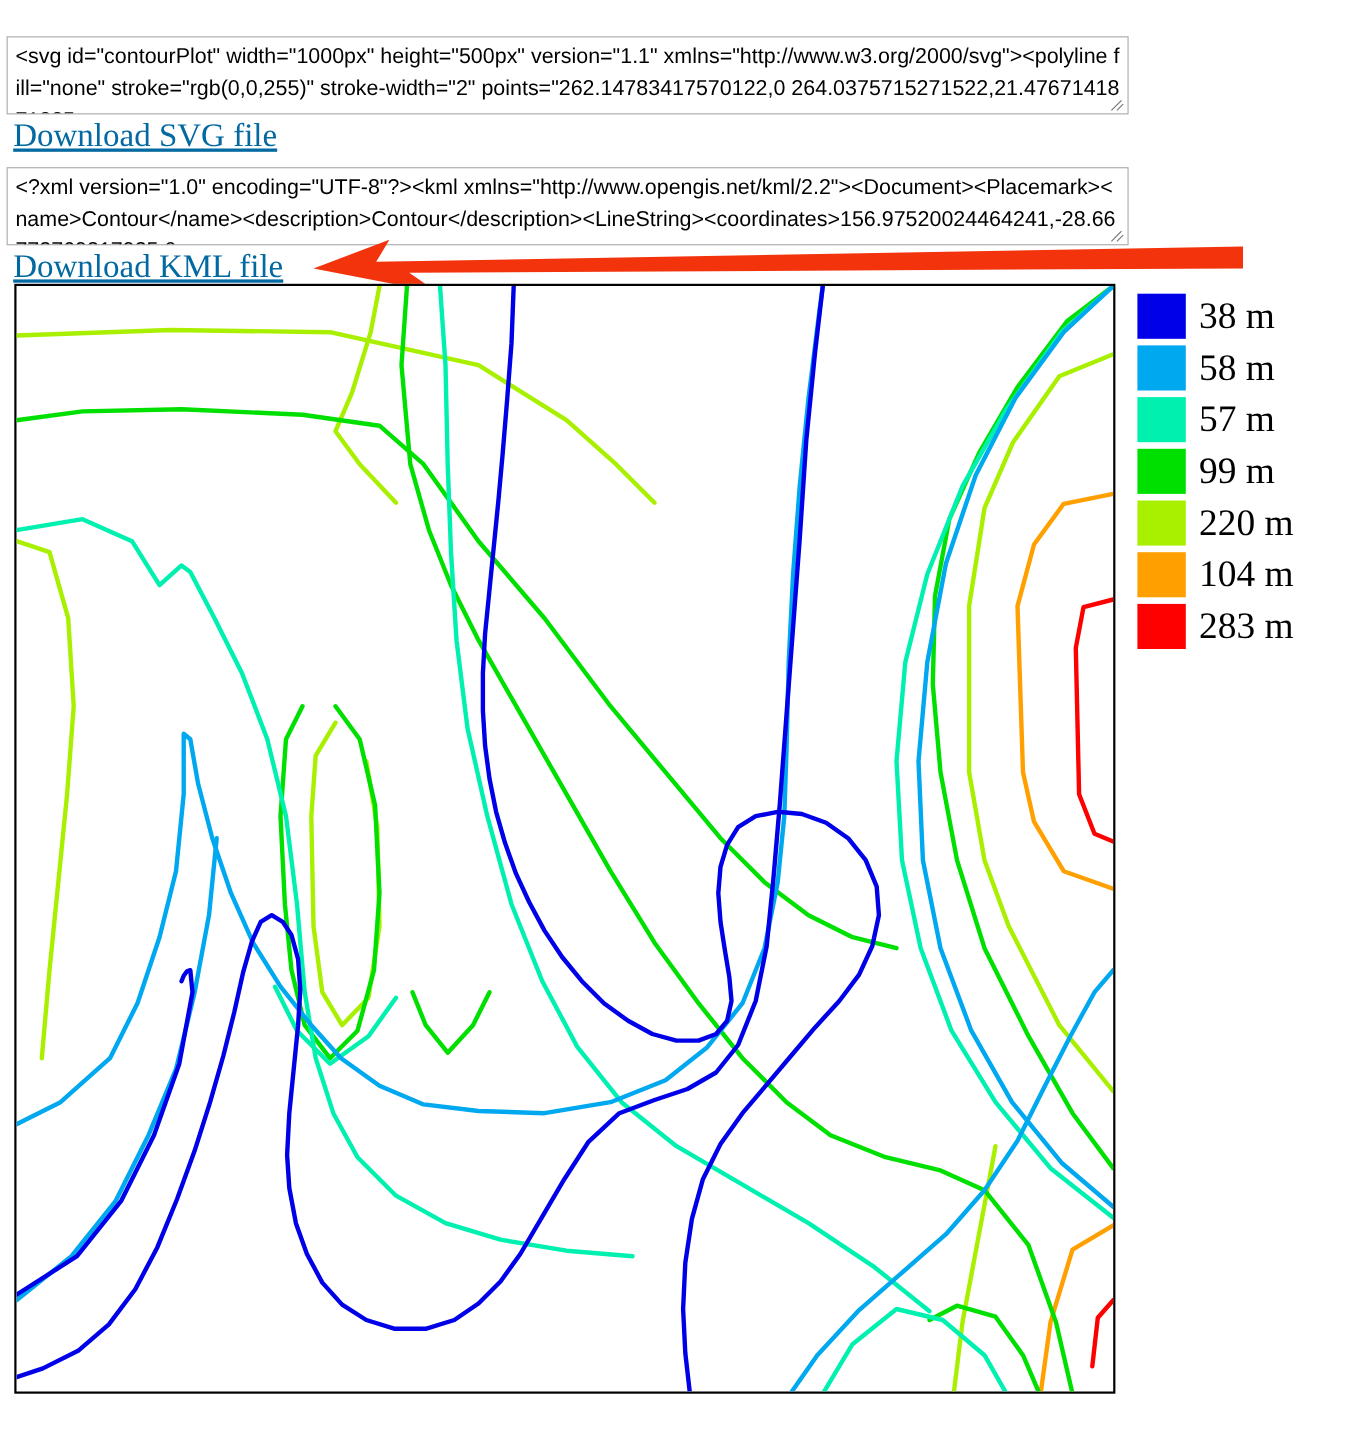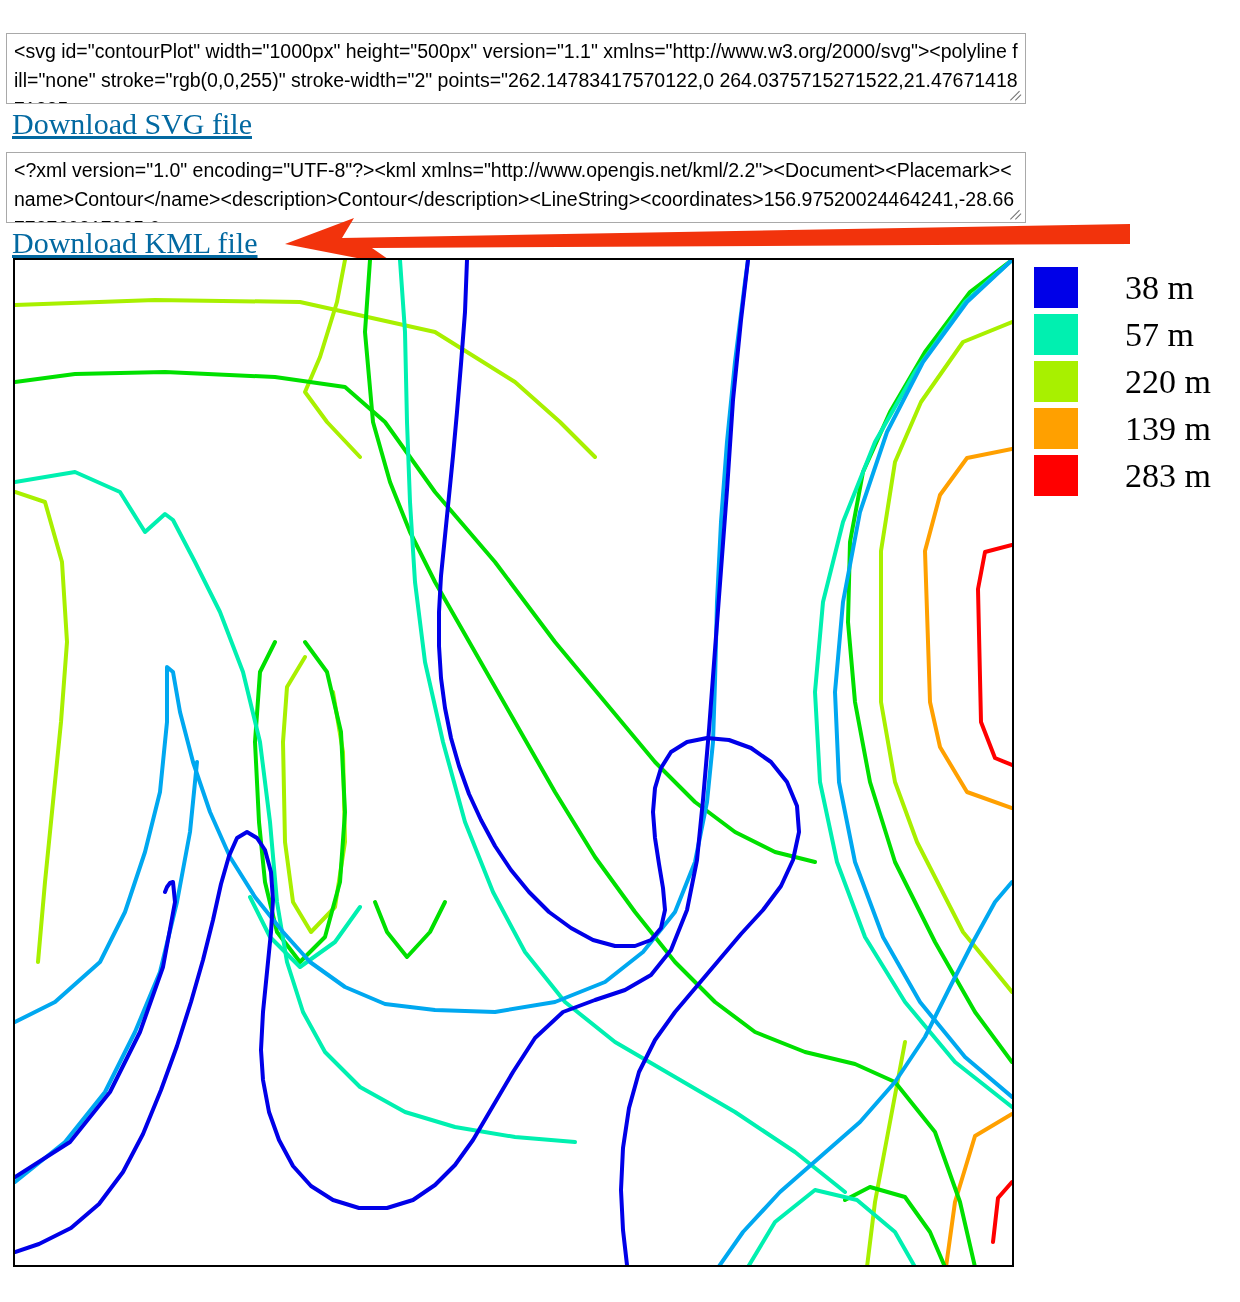--- a/index.html
+++ b/index.html
@@ -122,21 +122,20 @@
   #contour-legend {
     position: absolute;
     left: 1034px;
     top: 264px;
     width: 200px;
   }
   .legend-row {
     display: flex;
     align-items: center;
     height: 47px;
-    gap: 35px;
   }
   .legend-swatch {
     width: 44px;
     height: 41px;
     flex: 0 0 auto;
   }
   .legend-label {
     font-family: "Liberation Serif", serif;
     font-size: 34px;
     line-height: 34px;
@@ -202,30 +201,38 @@
         </g>
     </svg>
   </div>
 
   <div id="contour-legend">
       <div class="legend-row">
         <div class="legend-swatch" style="background: rgb(0, 0, 232);"></div>
         <div class="legend-label">38 m</div>
       </div>
       <div class="legend-row">
+        <div class="legend-swatch" style="background: rgb(0, 168, 240);"></div>
+        <div class="legend-label">58 m</div>
+      </div>
+      <div class="legend-row">
         <div class="legend-swatch" style="background: rgb(0, 240, 176);"></div>
         <div class="legend-label">57 m</div>
       </div>
       <div class="legend-row">
+        <div class="legend-swatch" style="background: rgb(0, 224, 0);"></div>
+        <div class="legend-label">99 m</div>
+      </div>
+      <div class="legend-row">
         <div class="legend-swatch" style="background: rgb(168, 240, 0);"></div>
         <div class="legend-label">220 m</div>
       </div>
       <div class="legend-row">
         <div class="legend-swatch" style="background: rgb(255, 160, 0);"></div>
-        <div class="legend-label">139 m</div>
+        <div class="legend-label">104 m</div>
       </div>
       <div class="legend-row">
         <div class="legend-swatch" style="background: rgb(255, 0, 0);"></div>
         <div class="legend-label">283 m</div>
       </div>
     </div>
 
 </div>
 
 </body></html>

